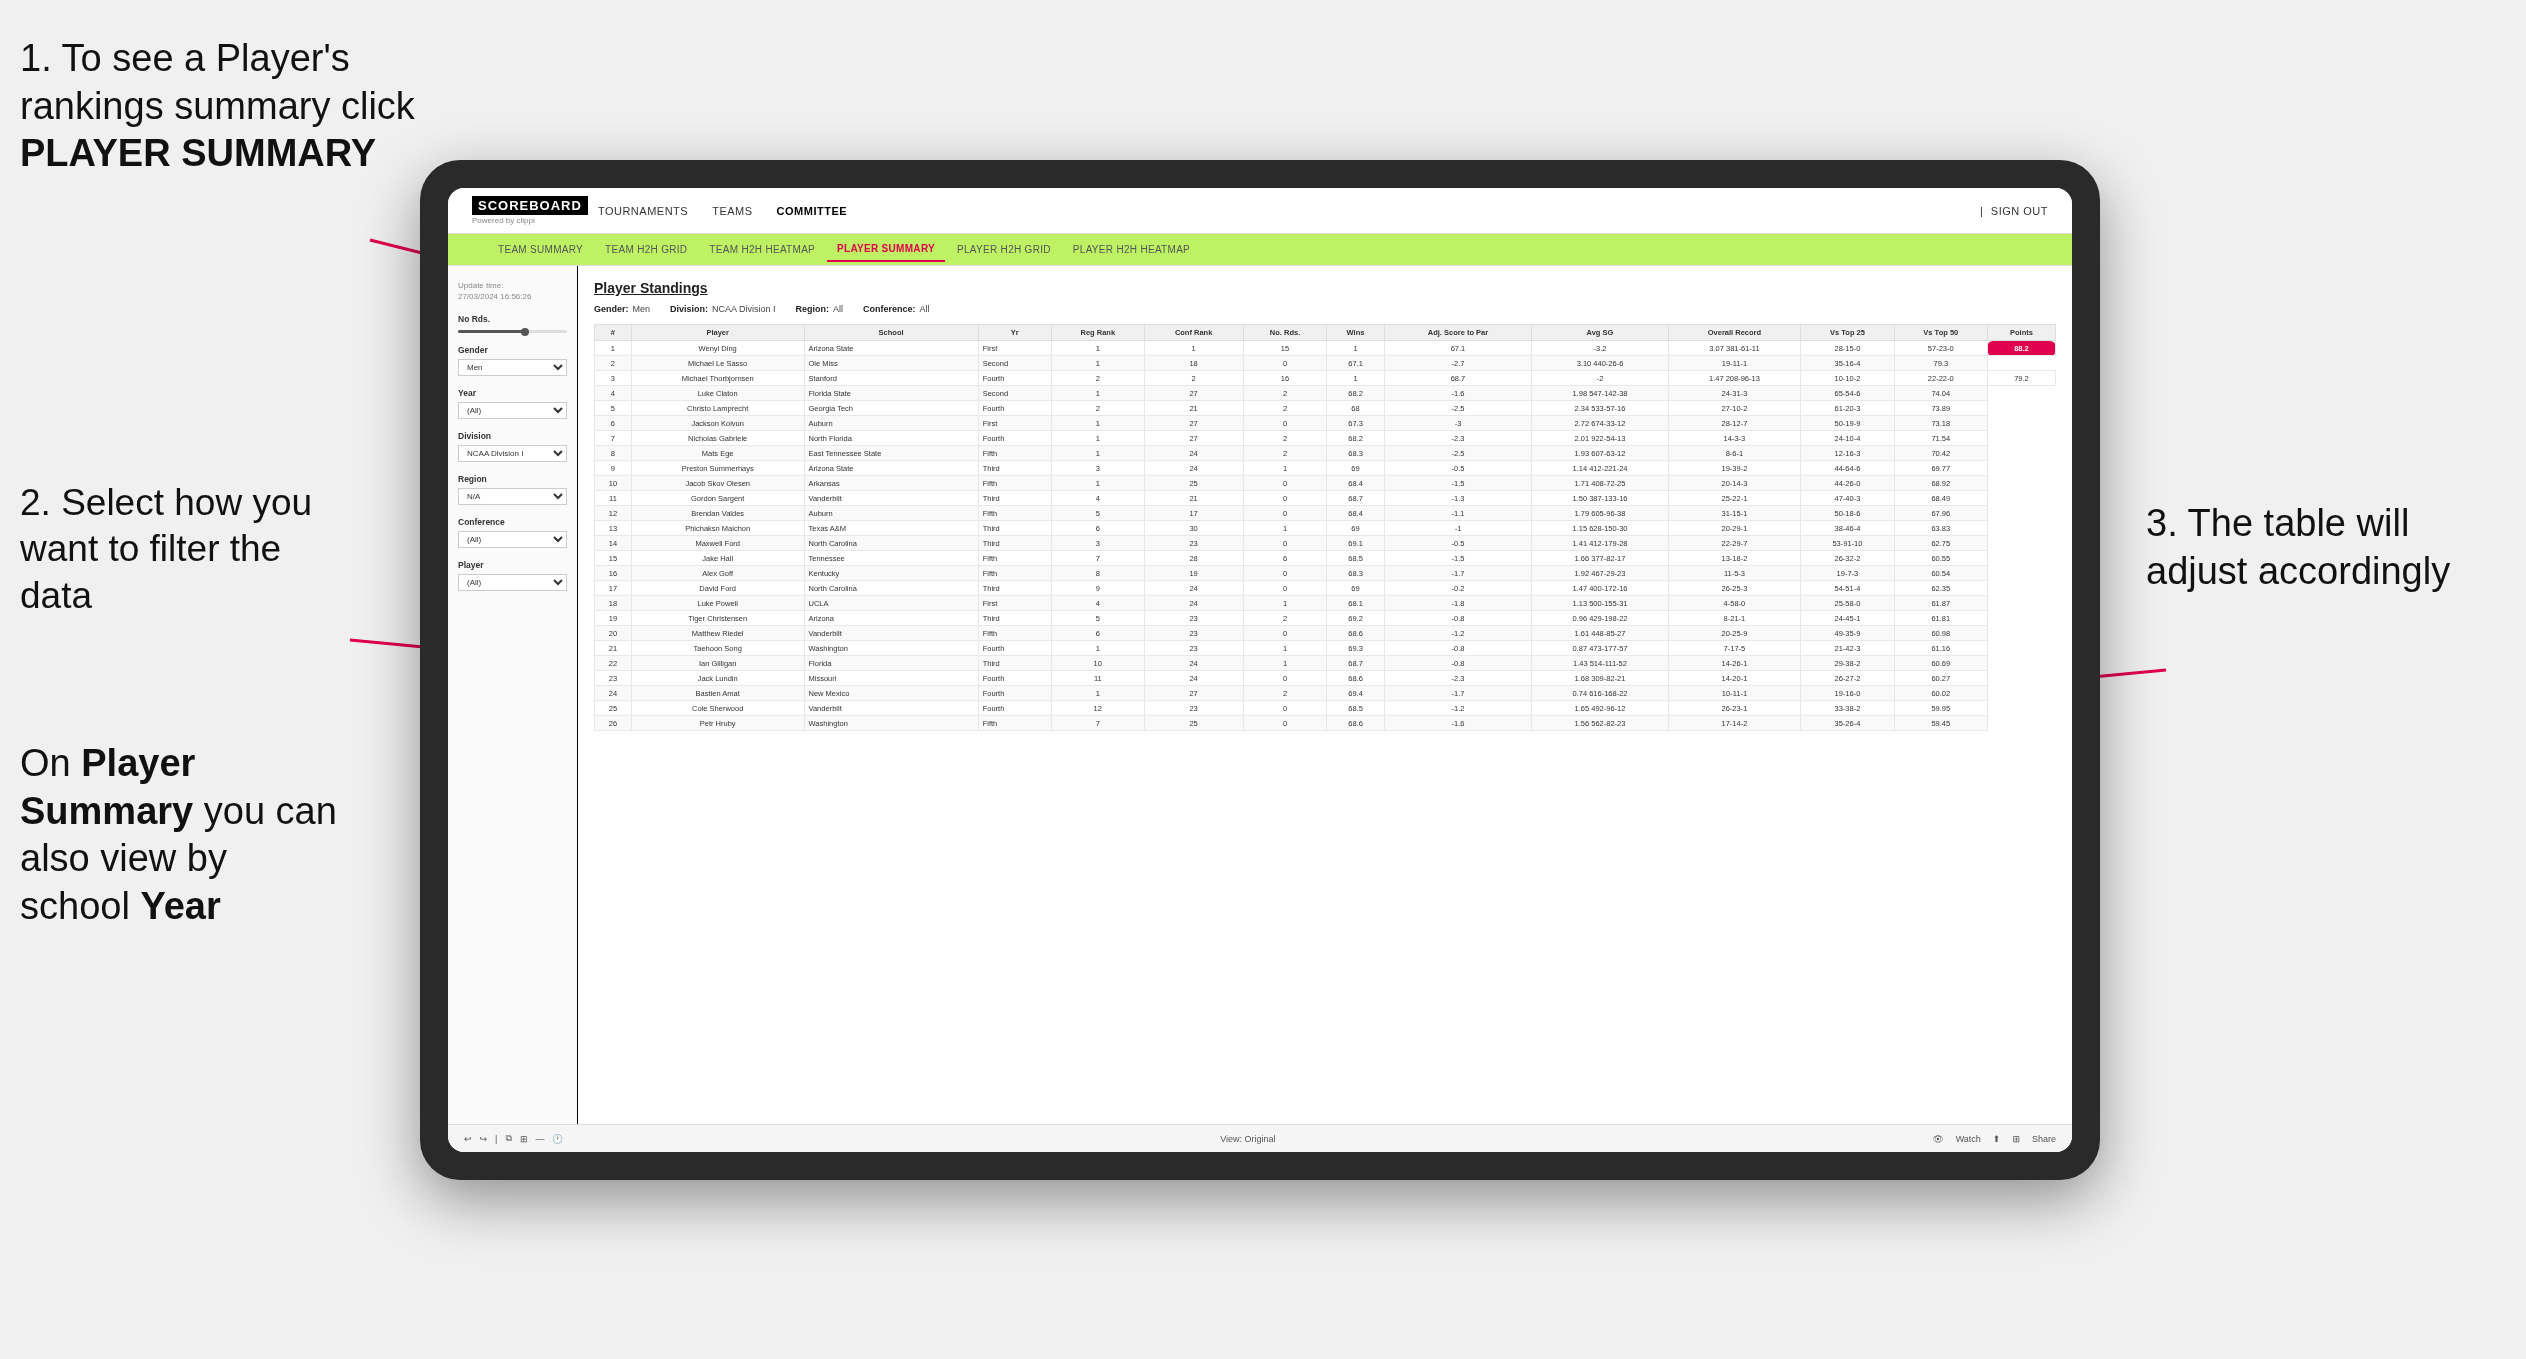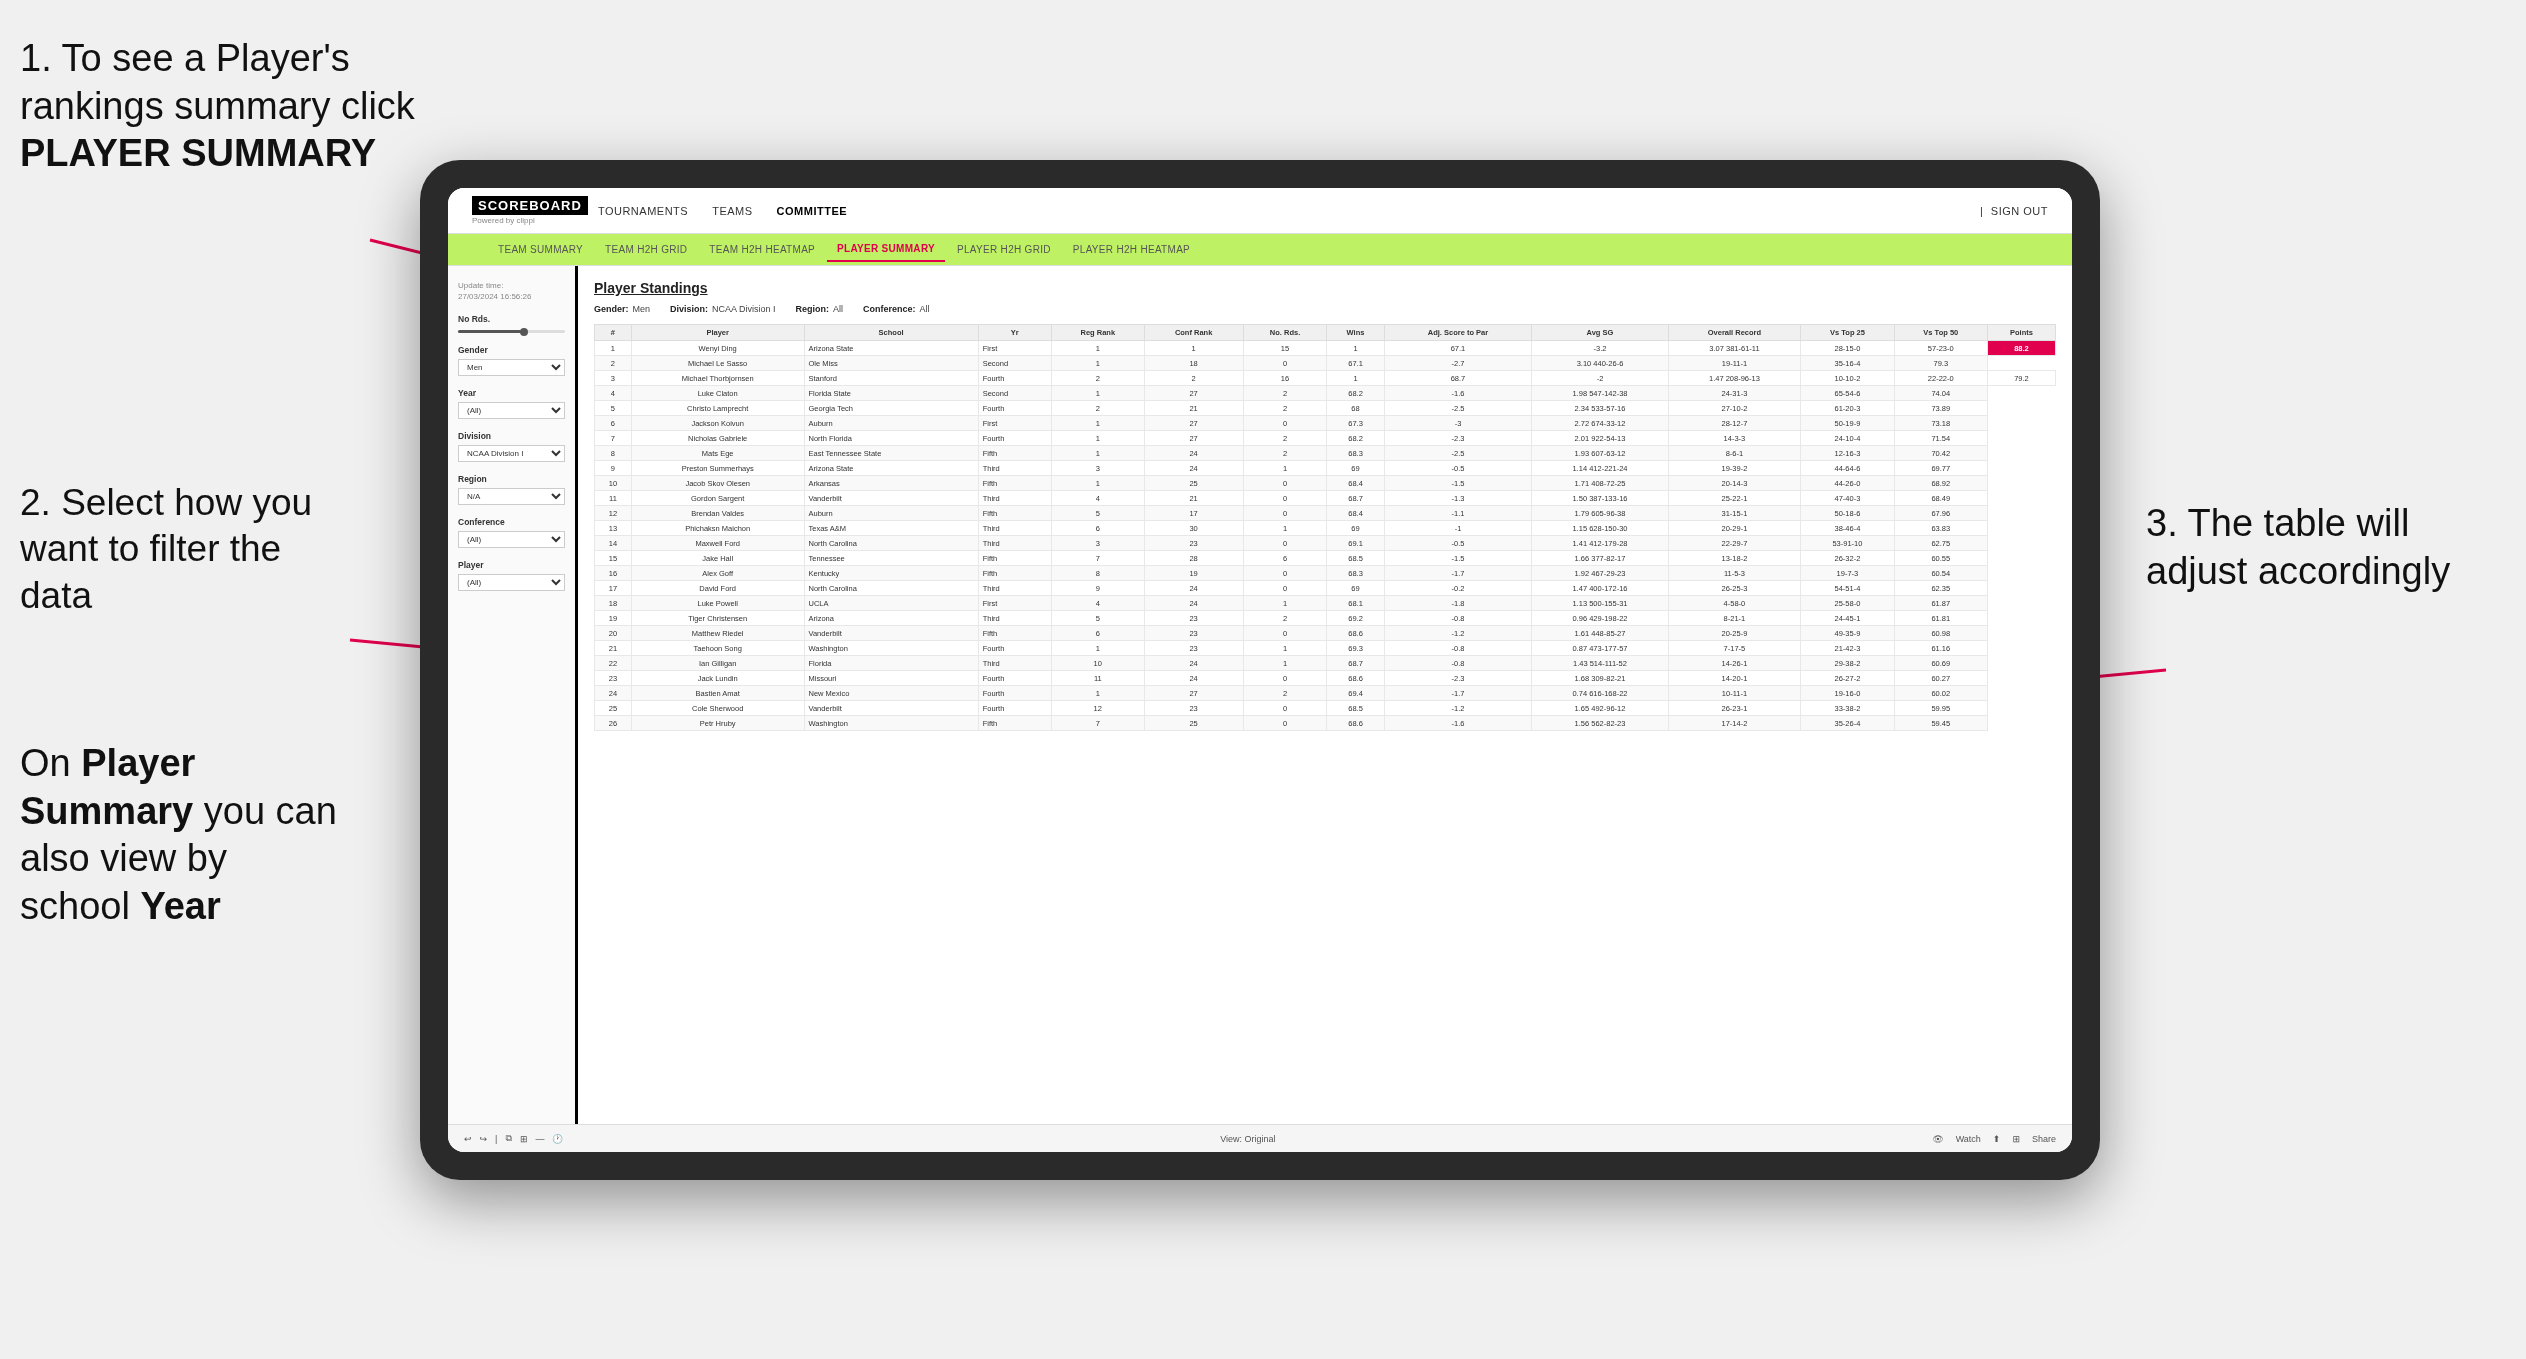--- a/index.html
+++ b/index.html
@@ -172,21 +172,21 @@
       display: flex;
       overflow: hidden;
       background: #fff;
     }
 
     
     .sidebar {
       width: 130px;
       min-width: 130px;
       background: #fafafa;
-      border-right: 3px solid #000000;
+      border-right: 1px solid #000000;
       padding: 14px 10px;
       font-size: 9px;
       overflow-y: auto;
     }
 
     .sidebar-update {
       font-size: 8px;
       color: #888;
       margin-bottom: 12px;
       line-height: 1.4;
@@ -308,20 +308,21 @@
     }
 
     .data-table td:nth-child(4) {
       text-align: left;
     }
 
     .highlight-cell {
       background: #e0004d !important;
       color: #fff !important;
       font-weight: 700;
+      border-radius: 6px;
     }
 
     
     .bottom-bar {
       background: #f5f5f5;
       border-top: 1px solid #ddd;
       padding: 5px 16px;
       display: flex;
       align-items: center;
       justify-content: space-between;

